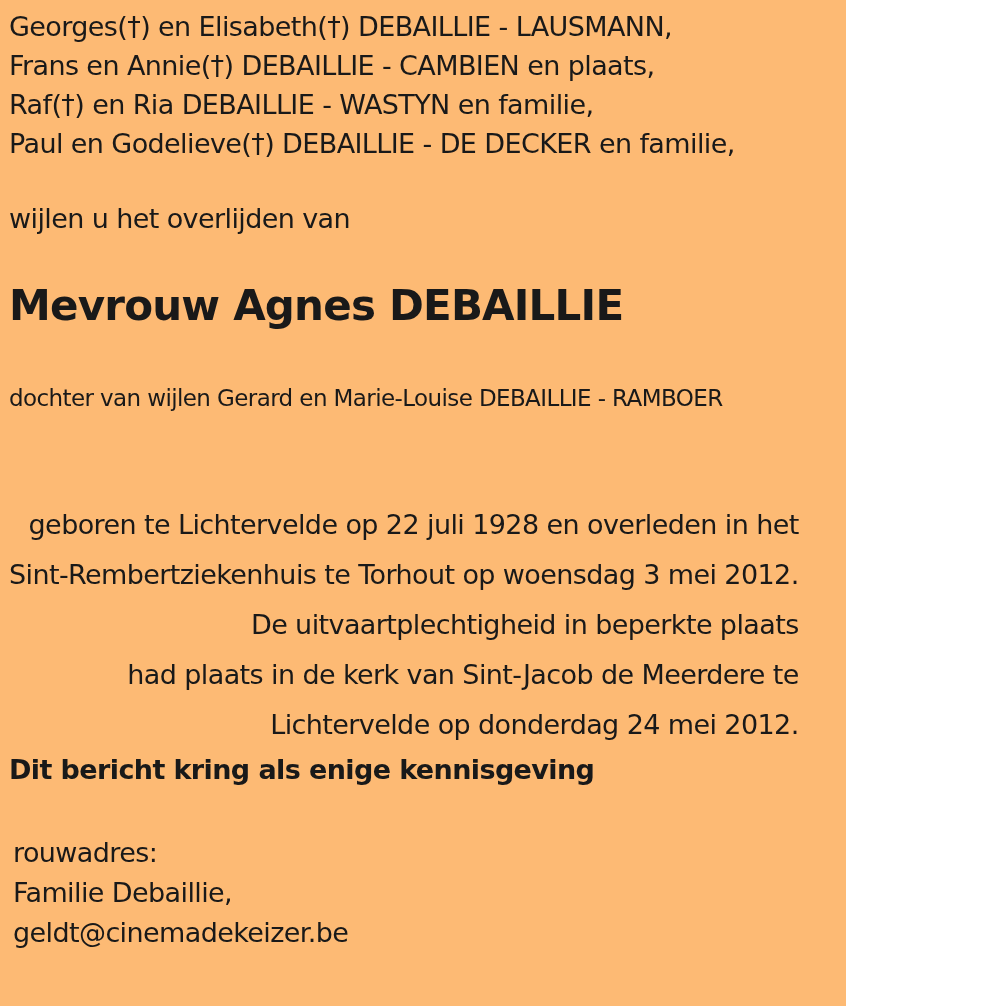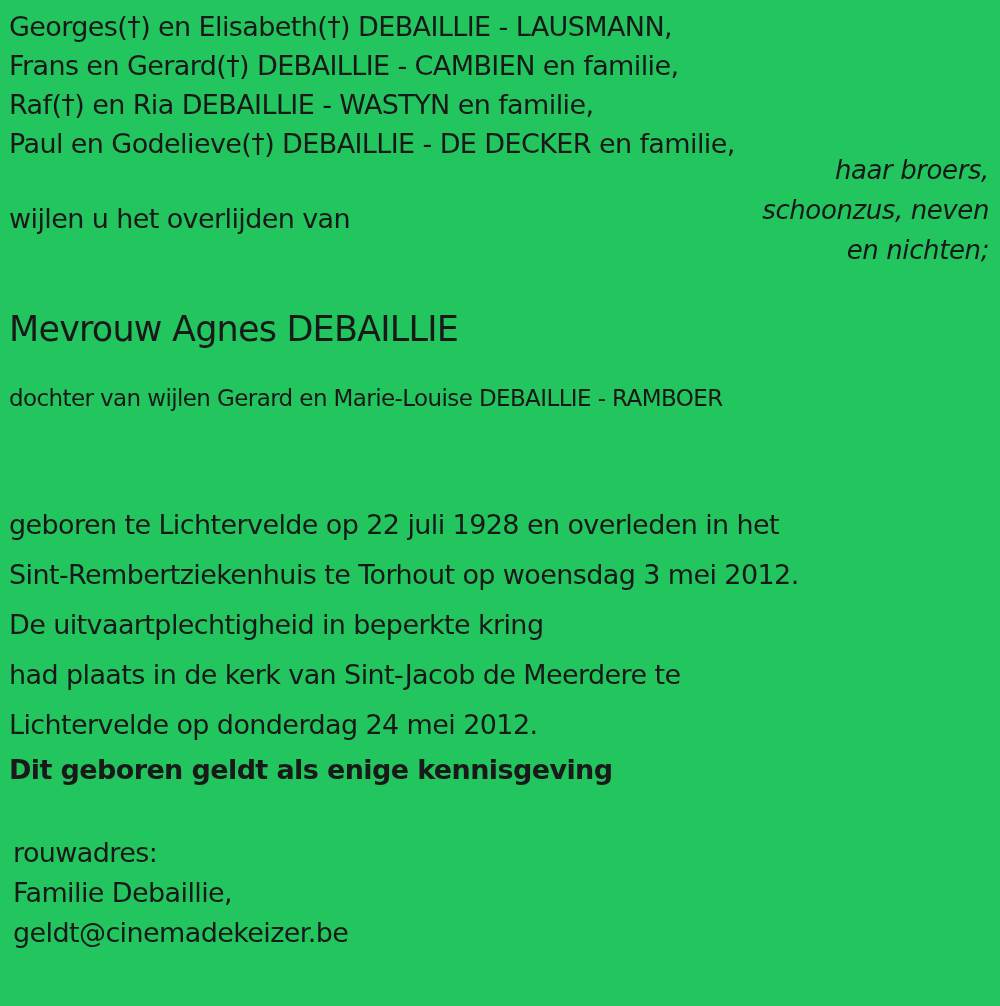--- a/index.html
+++ b/index.html
@@ -1,21 +1,21 @@
 <!DOCTYPE html>
 <html><head>
 <meta charset="utf-8">
 <style>
   * { margin: 0; padding: 0; box-sizing: border-box; }
   html, body { background: #ffffff; }
   .page {
     position: relative;
-    width: 1000px;
+    width: 846px;
     height: 1006px;
-    background: #22c55e;
+    background: #fdba74;
     color: #191919;
     font-family: "DejaVu Sans", "Liberation Sans", sans-serif;
     overflow: hidden;
   }
   .line { white-space: nowrap; }
 
   .announcers {
     position: absolute;
     left: 9px;
     top: 7px;
@@ -37,40 +37,40 @@
     position: absolute;
     left: 9px;
     top: 203px;
     font-size: 27px;
     letter-spacing: -0.6px;
   }
   .deceased-name {
     position: absolute;
     left: 9px;
     top: 281px;
-    font-size: 35px;
-    font-weight: normal;
+    font-size: 42px;
+    font-weight: bold;
     letter-spacing: -0.8px;
-    margin-top: 28px;
   }
   .lineage {
     position: absolute;
     left: 9px;
     top: 376px;
     font-size: 23px;
     line-height: 45px;
     letter-spacing: -0.6px;
   }
   .details {
     position: absolute;
     left: 9px;
     top: 500px;
     font-size: 27px;
     line-height: 50px;
     letter-spacing: -0.6px;
+    text-align: right;
   }
   .notice {
     position: absolute;
     left: 9px;
     top: 754px;
     font-size: 27px;
     font-weight: bold;
     letter-spacing: -0.6px;
   }
   .mourning {
@@ -82,48 +82,43 @@
     letter-spacing: -0.6px;
   }
 </style>
 </head>
 <body>
 
 <div class="page">
 
   <div class="announcers">
     <div class="line">Georges(†) en Elisabeth(†) DEBAILLIE - LAUSMANN,</div>
-    <div class="line">Frans en Gerard(†) DEBAILLIE - CAMBIEN en familie,</div>
+    <div class="line">Frans en Annie(†) DEBAILLIE - CAMBIEN en plaats,</div>
     <div class="line">Raf(†) en Ria DEBAILLIE - WASTYN en familie,</div>
     <div class="line">Paul en Godelieve(†) DEBAILLIE - DE DECKER en familie,</div>
   </div>
 
-  <div class="relation-note">
-    <div class="line">haar broers,</div>
-    <div class="line">schoonzus, neven</div>
-    <div class="line">en nichten;</div>
-  </div>
 
   <div class="intro line">wijlen u het overlijden van</div>
 
   <h1 class="deceased-name line">Mevrouw Agnes DEBAILLIE</h1>
 
   <div class="lineage">
     <div class="line">dochter van wijlen Gerard en Marie-Louise DEBAILLIE - RAMBOER</div>
   </div>
 
   <div class="details">
     <div class="line">geboren te Lichtervelde op 22 juli 1928 en overleden in het</div>
     <div class="line">Sint-Rembertziekenhuis te Torhout op woensdag 3 mei 2012.</div>
-    <div class="line">De uitvaartplechtigheid in beperkte kring</div>
+    <div class="line">De uitvaartplechtigheid in beperkte plaats</div>
     <div class="line">had plaats in de kerk van Sint-Jacob de Meerdere te</div>
     <div class="line">Lichtervelde op donderdag 24 mei 2012.</div>
   </div>
 
-  <div class="notice line">Dit geboren geldt als enige kennisgeving</div>
+  <div class="notice line">Dit bericht kring als enige kennisgeving</div>
 
   <div class="mourning">
     <div class="line">rouwadres:</div>
     <div class="line">Familie Debaillie,</div>
     <div class="line">geldt@cinemadekeizer.be</div>
   </div>
 
 </div>
 
 </body></html>

